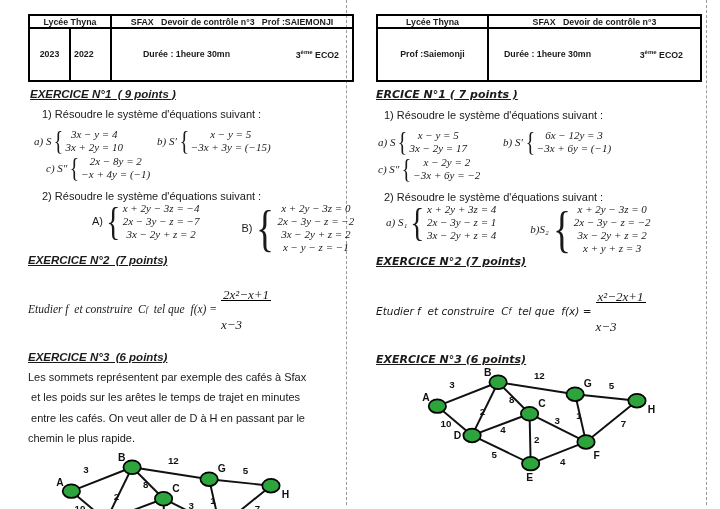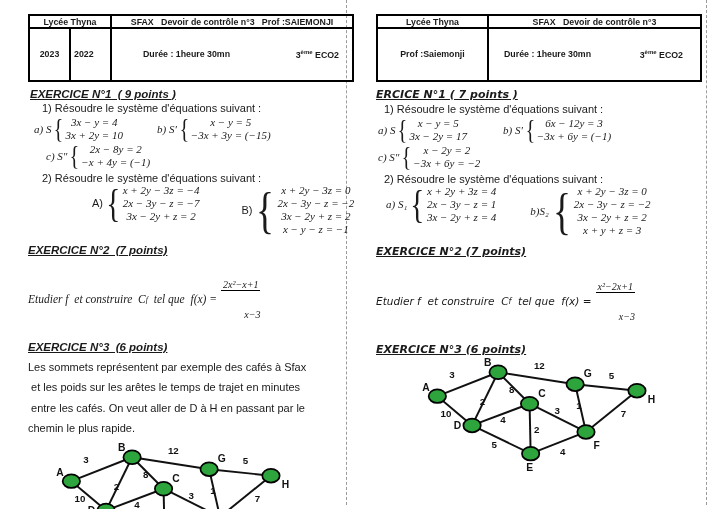--- a/index.html
+++ b/index.html
@@ -37,38 +37,38 @@
   .brace{font-family:"Liberation Serif",serif;font-style:normal;font-weight:400;line-height:1;transform:scaleX(.75)}
   .b2{font-size:27px}
   .b3{font-size:39px}
   .b4{font-size:50px}
   .eqs{text-align:center}
   .eqs .eq{line-height:13px;white-space:pre}
 
   
   .etud{font-family:"Liberation Serif",serif;font-style:italic;font-size:11.5px;display:flex;align-items:center;white-space:pre}
   .col.right .etud{font-family:"DejaVu Sans",sans-serif;font-size:10.5px}
-  .frac{display:inline-block;text-align:right;font-size:10px;line-height:9px;font-family:"Liberation Serif",serif;font-style:italic;margin-left:4px;vertical-align:middle}
+  .frac{display:inline-block;text-align:left;font-size:13px;line-height:9px;font-family:"Liberation Serif",serif;font-style:italic;margin-left:4px;vertical-align:middle}
   .frac .num{display:block;border-bottom:1px solid #000;padding:0 2px 1px}
   .frac .den{display:block;padding-top:1px}
 
   
   .para{font-size:11px}
   .para .pline{line-height:20.5px;white-space:pre}
   .col.right .para{font-family:"DejaVu Sans",sans-serif;font-size:10.3px}
   .col.right .para .pline{line-height:16px}
 
   
   svg.graph{display:block}
   svg.graph .edge{stroke:#111;stroke-width:1.8}
   svg.graph .node{stroke:#000;stroke-width:1.6}
   svg.graph .nlabel{font-family:"Liberation Sans",sans-serif;font-size:9.5px;font-weight:bold;fill:#111}
   svg.graph .weight{font-family:"Liberation Sans",sans-serif;font-size:9px;font-weight:bold;fill:#111}
 
-  .mt2{margin-top:2px}.mt4{margin-top:4px}.mt6{margin-top:6px}.mt8{margin-top:8px}
+  .mt2{margin-top:8px}.mt4{margin-top:4px}.mt6{margin-top:6px}.mt8{}
 </style>
 </head>
 <body>
 
 <div class="sep mid"></div>
 <div class="sep right"></div>
 
 <div class="col left">
   <table class="hdr">
     <tbody>

